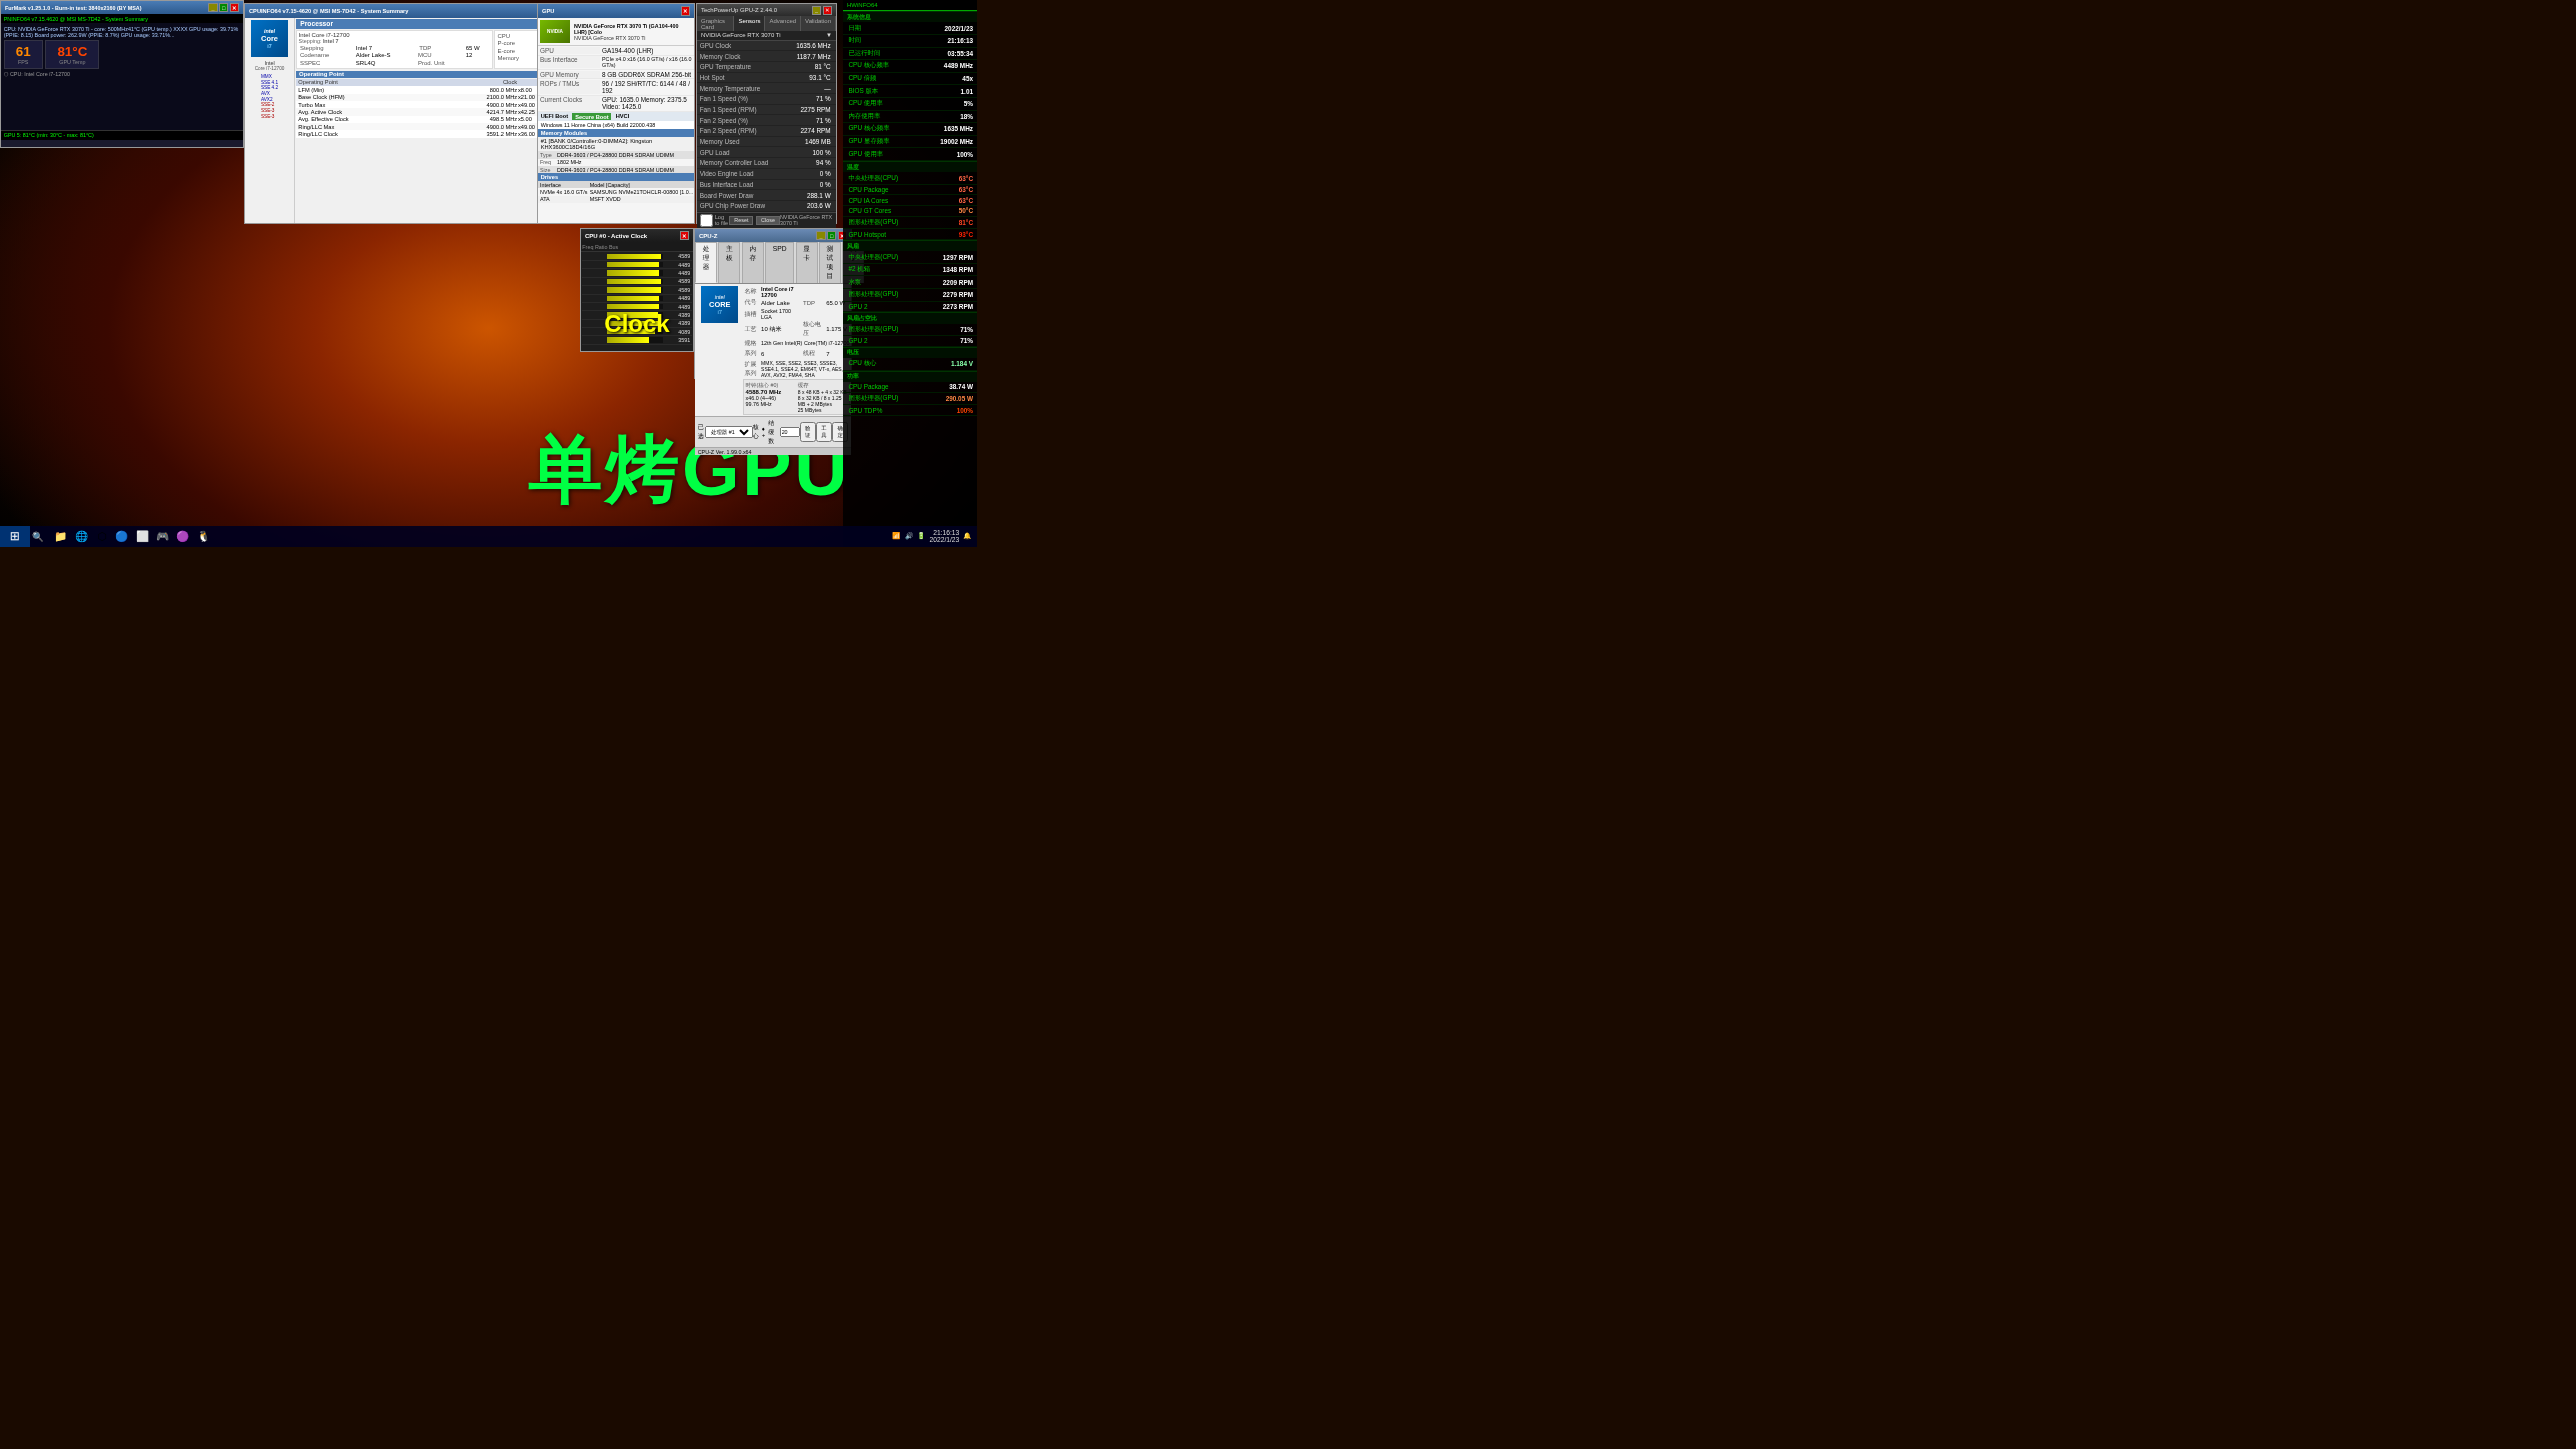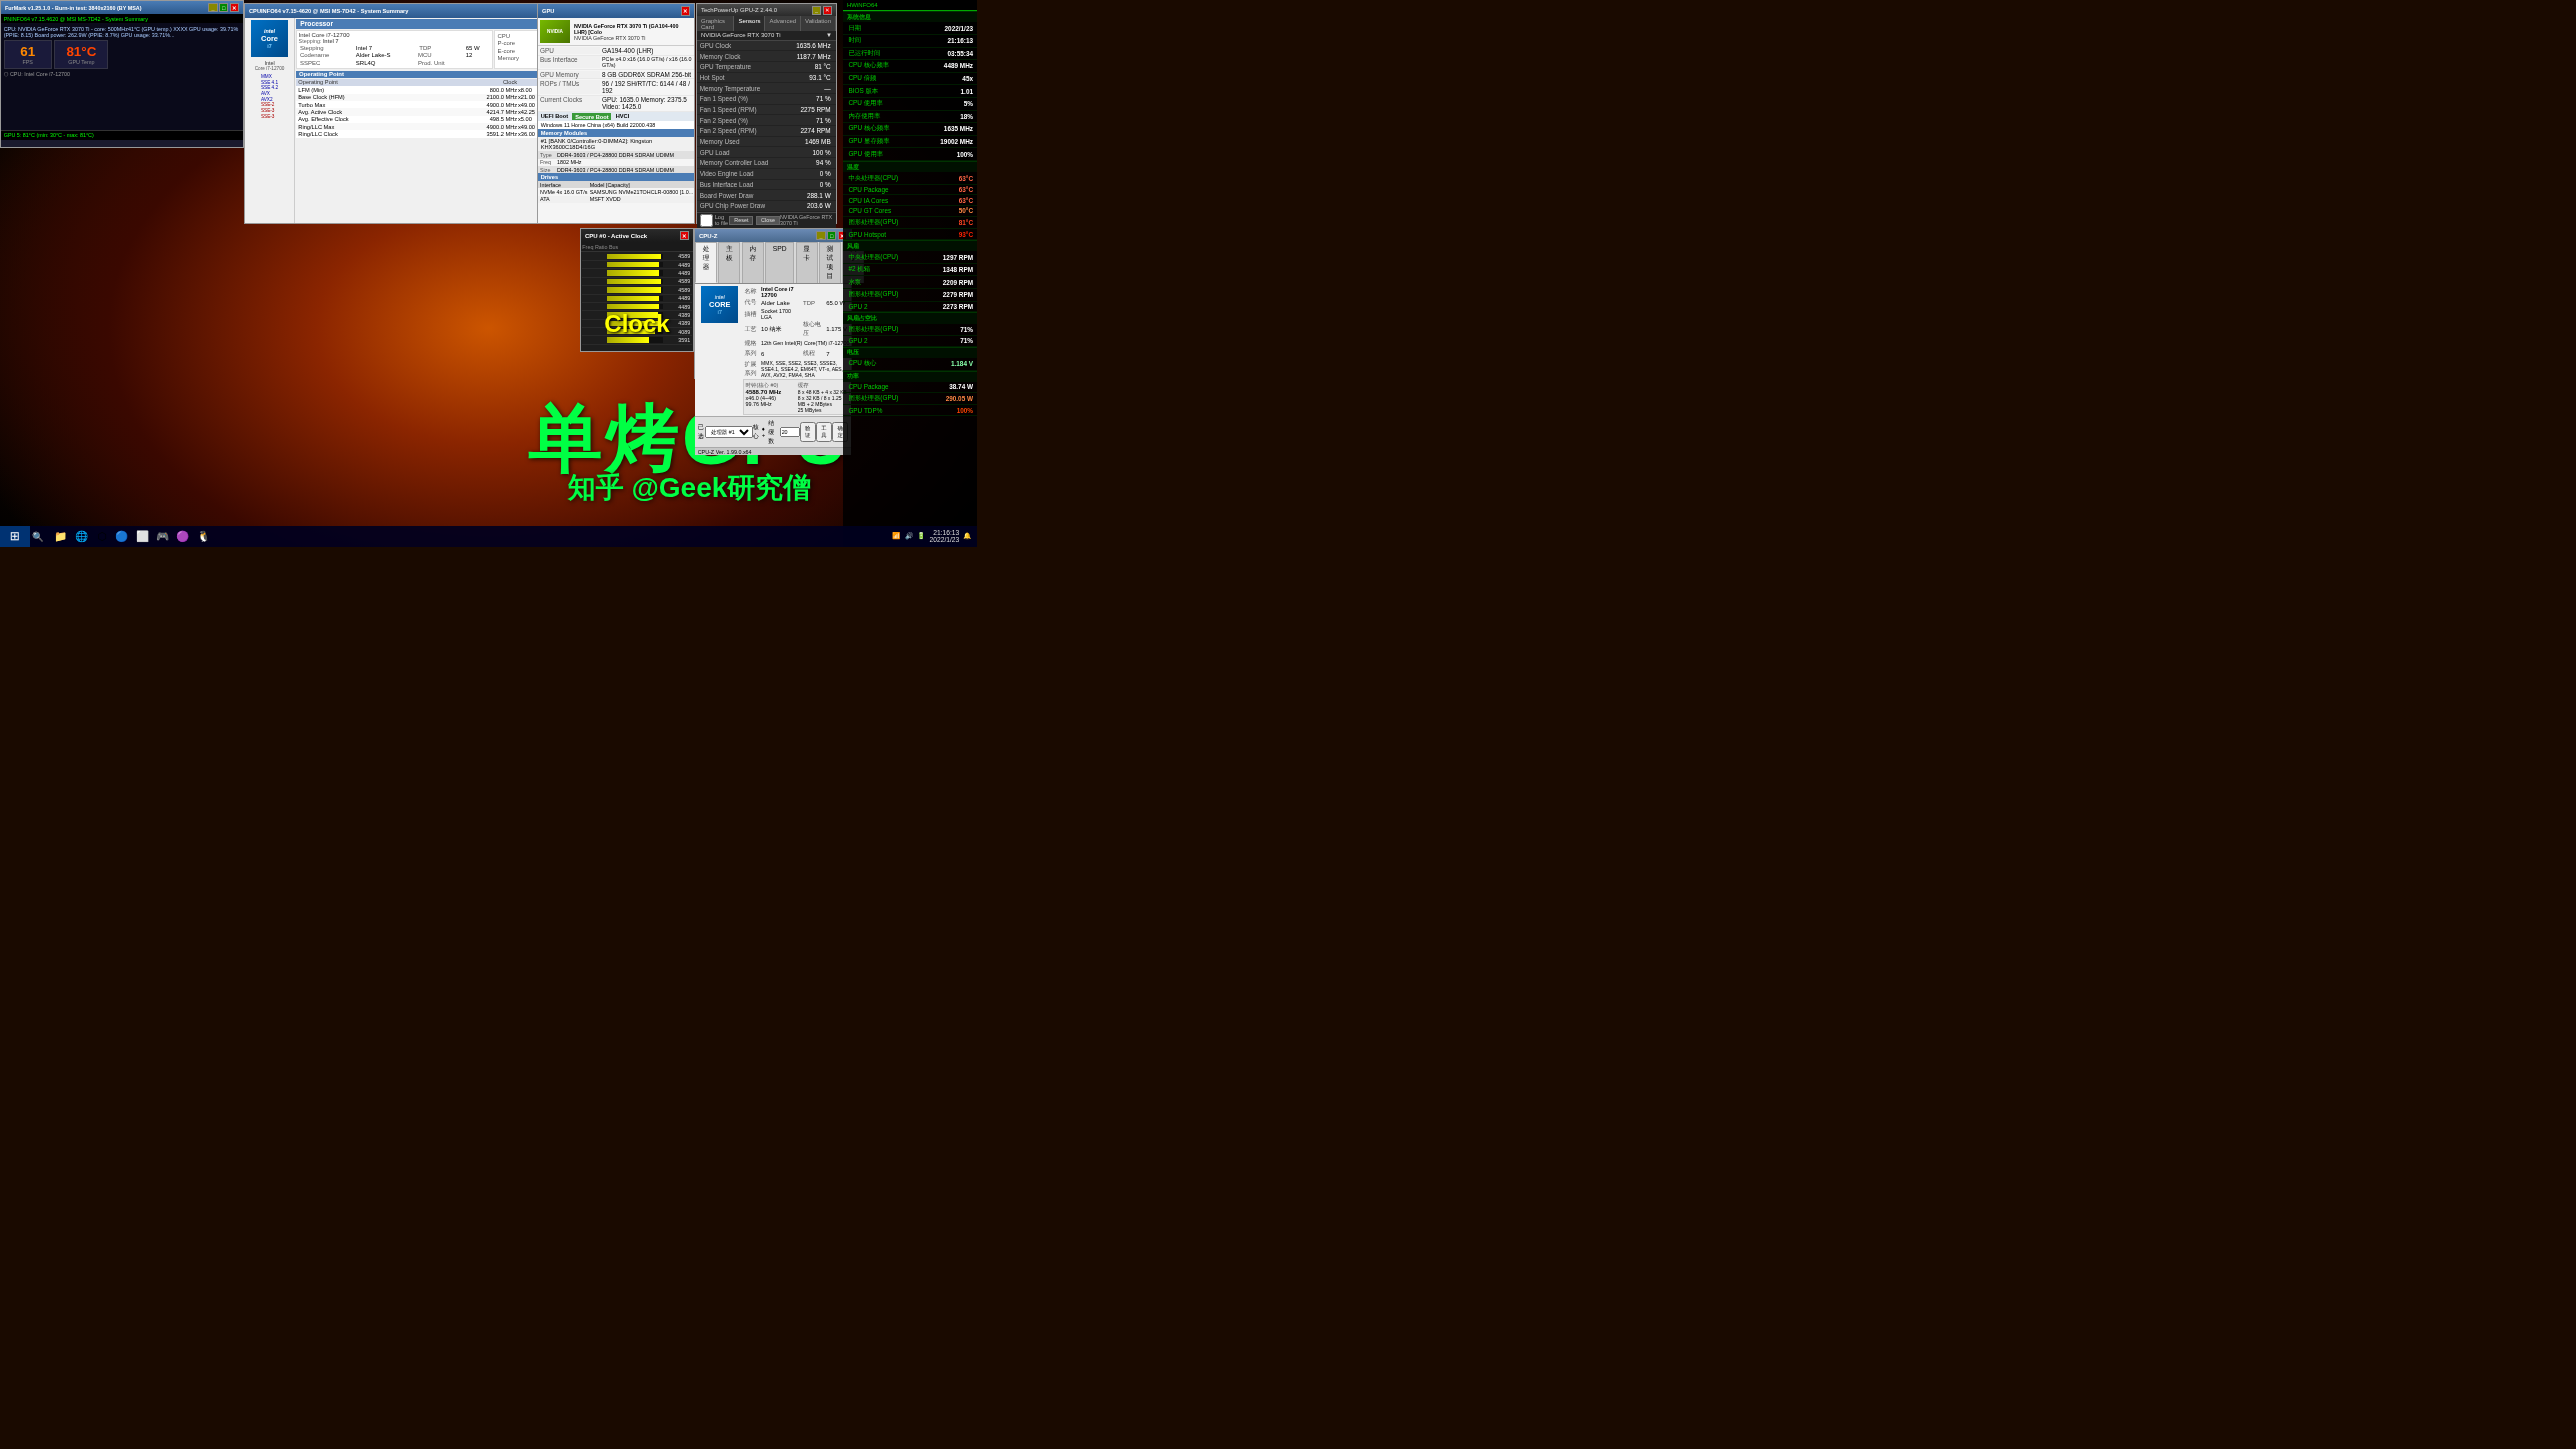--- a/index.html
+++ b/index.html
@@ -369,40 +369,39 @@
       border-top: 0.7px solid #333;
     }
   </style>
 </head>
 <body>
 
 <div class="bg-fire"></div>
 
 <div class="overlay-text">
   <div class="overlay-chinese-big">单烤GPU</div>
-  <div class="overlay-chinese-small">知乎 @Geek研究僧</div>
 </div>
 
 <div class="panel furmark-panel" style="height: 148px;">
   <div class="panel-title-bar">
     <span style="font-size:5.4px;">FurMark v1.25.1.0 - Burn-in test: 3840x2160 (BY MSA)</span>
     <div class="window-controls">
       <div class="win-btn min">_</div>
       <div class="win-btn max">□</div>
       <div class="win-btn close">✕</div>
     </div>
   </div>
   <div style="background:#000;color:#0f0;font-size:5.4px;padding:1.3px 2.7px;">
     <span>PNINFO64 v7.15.4620 @ MSI MS-7D42 - System Summary</span>
   </div>
 
   <div style="background:#0a0a1a;flex:1;padding:2.7px;color:#88aaff;font-size:6px;height:107px;overflow:hidden;">
     <div style="color:#aaccff;font-size:5.4px;margin-bottom:1.3px;">CPU: NVIDIA GeForce RTX 3070 Ti - core: 500MHz41°C (GPU temp.) XXXX GPU usage: 39.71% (PPIE: 8.15) Board power: 262.9W (PPIE: 8.7%) GPU usage: 33.71%...</div>
     <div style="display:flex;gap:2.7px;margin-top:2.7px;">
-      <div style="background:#1a1a3a;border:0.7px solid #334;padding:2.7px;width:48px;text-align:center;">
+      <div style="background:#1a1a3a;border:0.7px solid #334;padding:2.7px;width:39px;text-align:center;">
         <div style="color:#ff8800;font-size:13.4px;font-weight:bold;">61</div>
         <div style="color:#888;font-size:5.4px;">FPS</div>
       </div>
       <div style="background:#1a1a3a;border:0.7px solid #334;padding:2.7px;width:54px;text-align:center;">
         <div style="color:#ff4400;font-size:13.4px;font-weight:bold;">81°C</div>
         <div style="color:#888;font-size:5.4px;">GPU Temp</div>
       </div>
     </div>
     <div style="color:#999;font-size:5.4px;margin-top:2.7px;">⬡ CPU: Intel Core i7-12700</div>
   </div>

